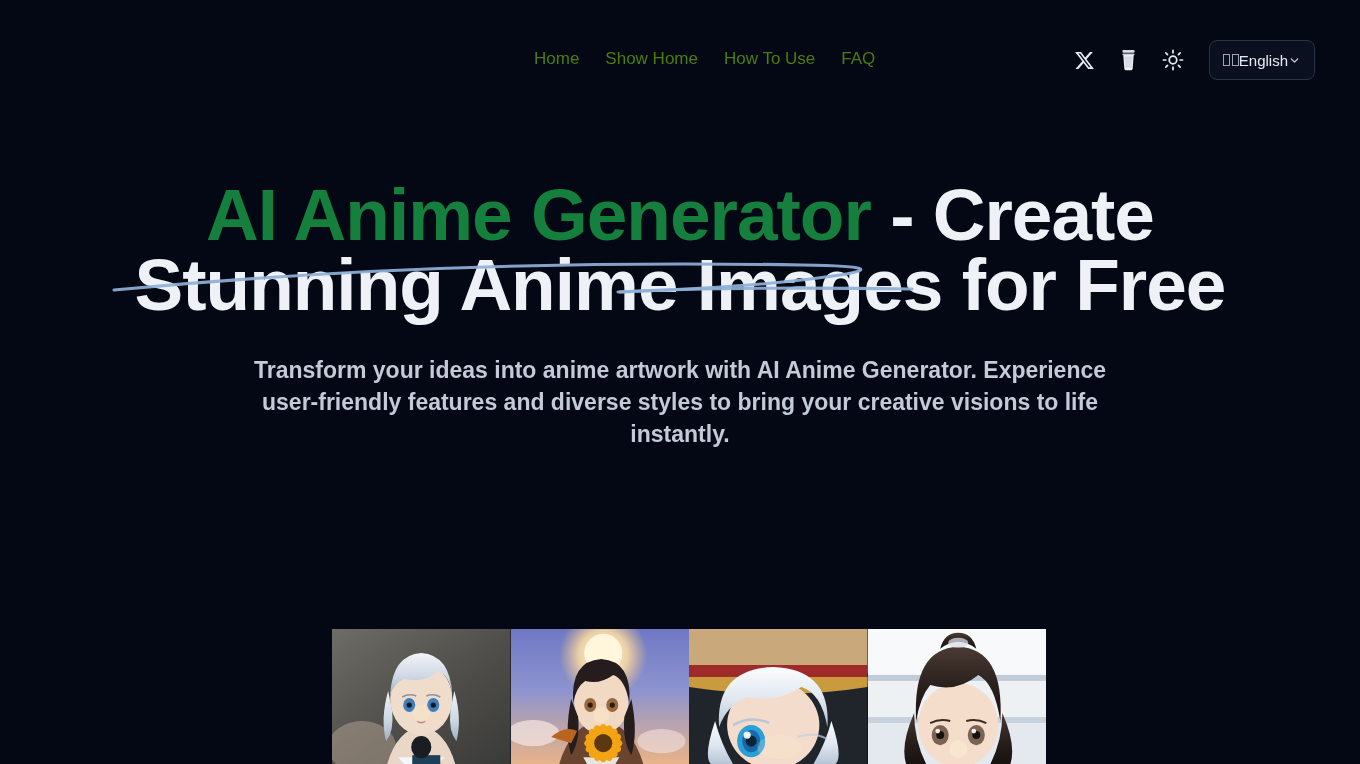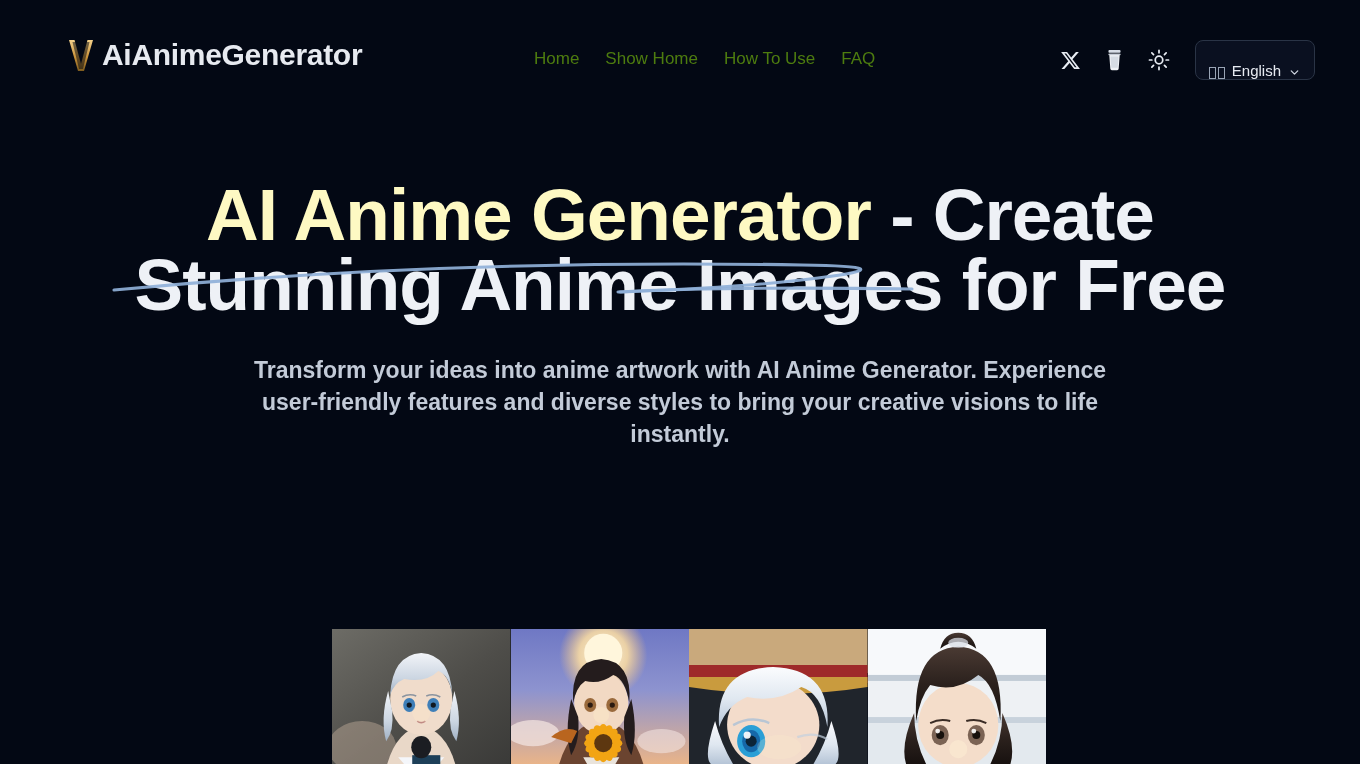--- a/index.html
+++ b/index.html
@@ -43,21 +43,21 @@
   .icon-btn {
     width:44px; height:44px;
     display:flex; align-items:center; justify-content:center;
     background:transparent; border:none; cursor:pointer;
   }
   .icon-btn svg { display:block; }
 
   .lang-select {
     margin-left:14px;
     height:40px; padding:0 13px;
-    display:flex; align-items:flex-end; gap:7px;
+    display:flex; align-items:center; 
     border:1px solid #2a3446; border-radius:8px;
     background:#0a1020; cursor:pointer;
   }
   .lang-flag {
     font-size:14px; color:#aab4c4; letter-spacing:0px;
     display:inline-flex; gap:2px;
   }
   .lang-flag i {
     display:inline-block; width:7px; height:12px;
     border:1px solid #9aa5b6; font-style:normal;
@@ -67,21 +67,21 @@
   
   .hero { position:absolute; top:118px; left:0; width:1360px; }
 
   .headline {
     width:1160px; margin:62px auto 0;
     text-align:center;
     font-size:73px; line-height:70px; font-weight:bold;
     color:#eef1f6; letter-spacing:-1px;
     position:relative;
   }
-  .headline .hl-blue { color:#fef9c3; position:relative; }
+  .headline .hl-blue { color:#15803d; position:relative; }
 
   .swoosh {
     position:absolute; left:112px; top:134px;
     width:810px; height:42px;
     pointer-events:none;
   }
 
   .subtitle {
     width:900px; margin:34px auto 17px;
     text-align:center;
@@ -96,34 +96,20 @@
     display:flex; overflow:hidden;
   }
   .gal-item { width:178.5px; height:135px; position:relative; overflow:hidden; }
   .gal-item svg { display:block; width:100%; height:100%; }
 </style>
 </head>
 <body>
 
 <header class="header">
 
-  <div class="brand">
-    <svg class="brand-mark" viewBox="0 0 26 34">
-      <defs>
-        <linearGradient id="gld" x1="0" y1="0" x2="0" y2="1">
-          <stop offset="0%" stop-color="#f3d08a"></stop>
-          <stop offset="55%" stop-color="#c9923a"></stop>
-          <stop offset="100%" stop-color="#7d5b1e"></stop>
-        </linearGradient>
-      </defs>
-      <path d="M1 2 L6.5 2 L13 26 L19.5 2 L25 2 L16 33 L10 33 Z" fill="url(#gld)"></path>
-      <path d="M4.5 4 L8 4 L13 23 L18 4 L21.5 4 L15 31 L11 31 Z" fill="#0b0d12" opacity="0.55"></path>
-    </svg>
-    <span class="brand-name">AiAnimeGenerator</span>
-  </div>
 
   <nav class="nav">
     <a href="#">Home</a>
     <a href="#">Show Home</a>
     <a href="#">How To Use</a>
     <a href="#">FAQ</a>
   </nav>
 
   <div class="actions">
 

